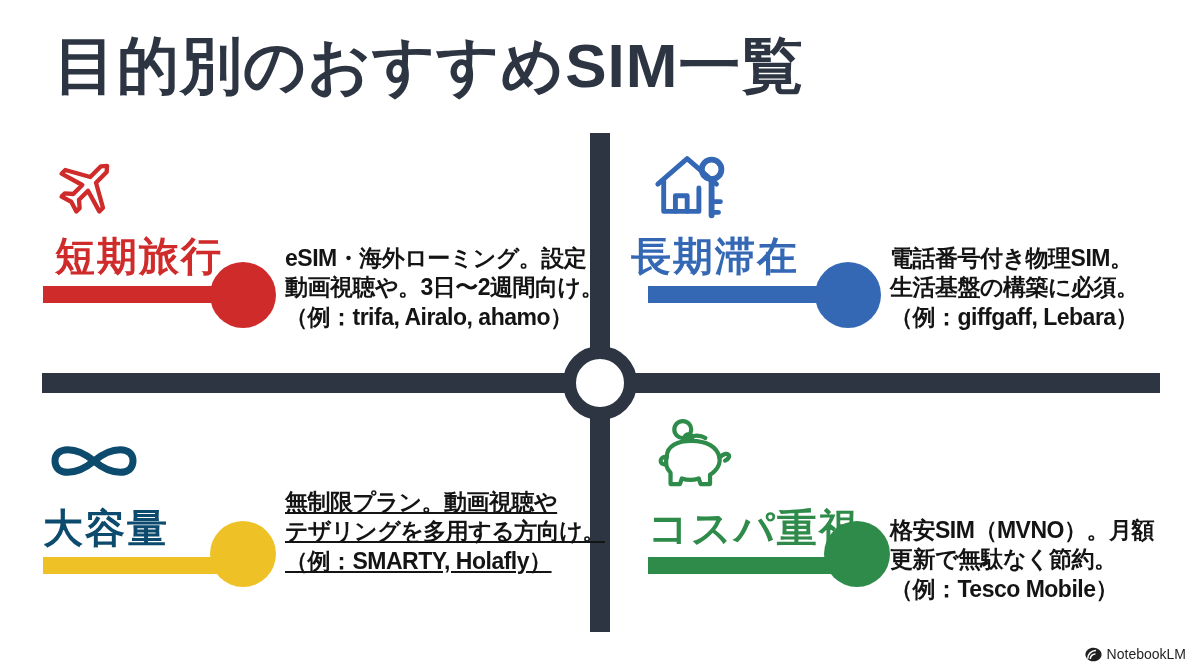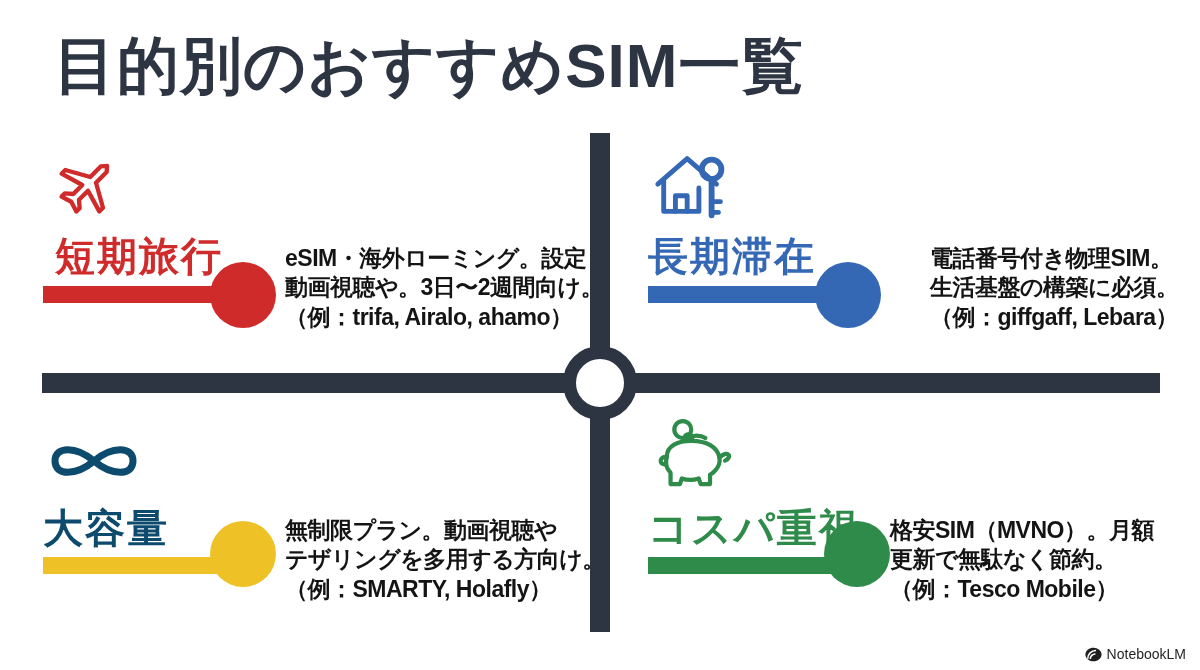--- a/index.html
+++ b/index.html
@@ -40,30 +40,30 @@
   .c-yellow { color:#0c4a6e; } .bg-yellow { background:#eec227; }
   .c-green  { color:#2e8b4a; } .bg-green  { background:#2e8b4a; }
   
   .q1 .q-icon { left:45px;  top:144px; width:84px;  height:84px; }
   .q1 .q-label{ left:55px;  top:229px; }
   .q1 .bar    { left:43px;  top:286px; width:200px; }
   .q1 .dot    { left:210px; top:262px; }
   .q1 .desc   { left:285px; top:244px; }
 
   .q2 .q-icon { left:650px; top:146px; width:88px;  height:80px; }
-  .q2 .q-label{ left:648px; top:229px; }
+  .q2 .q-label{ left:631px; top:229px; }
   .q2 .bar    { left:648px; top:286px; width:202px; }
   .q2 .dot    { left:815px; top:262px; }
-  .q2 .desc   { left:930px; top:244px; }
+  .q2 .desc   { left:890px; top:244px; }
 
   .q3 .q-icon { left:46px;  top:434px; width:96px;  height:54px; }
   .q3 .q-label{ left:43px;  top:501px; }
   .q3 .bar    { left:43px;  top:557px; width:200px; }
   .q3 .dot    { left:210px; top:521px; }
-  .q3 .desc   { left:285px; top:516px; }
+  .q3 .desc   { left:285px; top:488px;text-decoration:underline; }
 
   .q4 .q-icon { left:648px; top:416px; width:94px;  height:92px; }
   .q4 .q-label{ left:648px; top:501px; }
   .q4 .bar    { left:648px; top:557px; width:211px; }
   .q4 .dot    { left:824px; top:521px; }
   .q4 .desc   { left:890px; top:516px; }
 
   
   .watermark {
     position:absolute; right:14px; bottom:8px;

